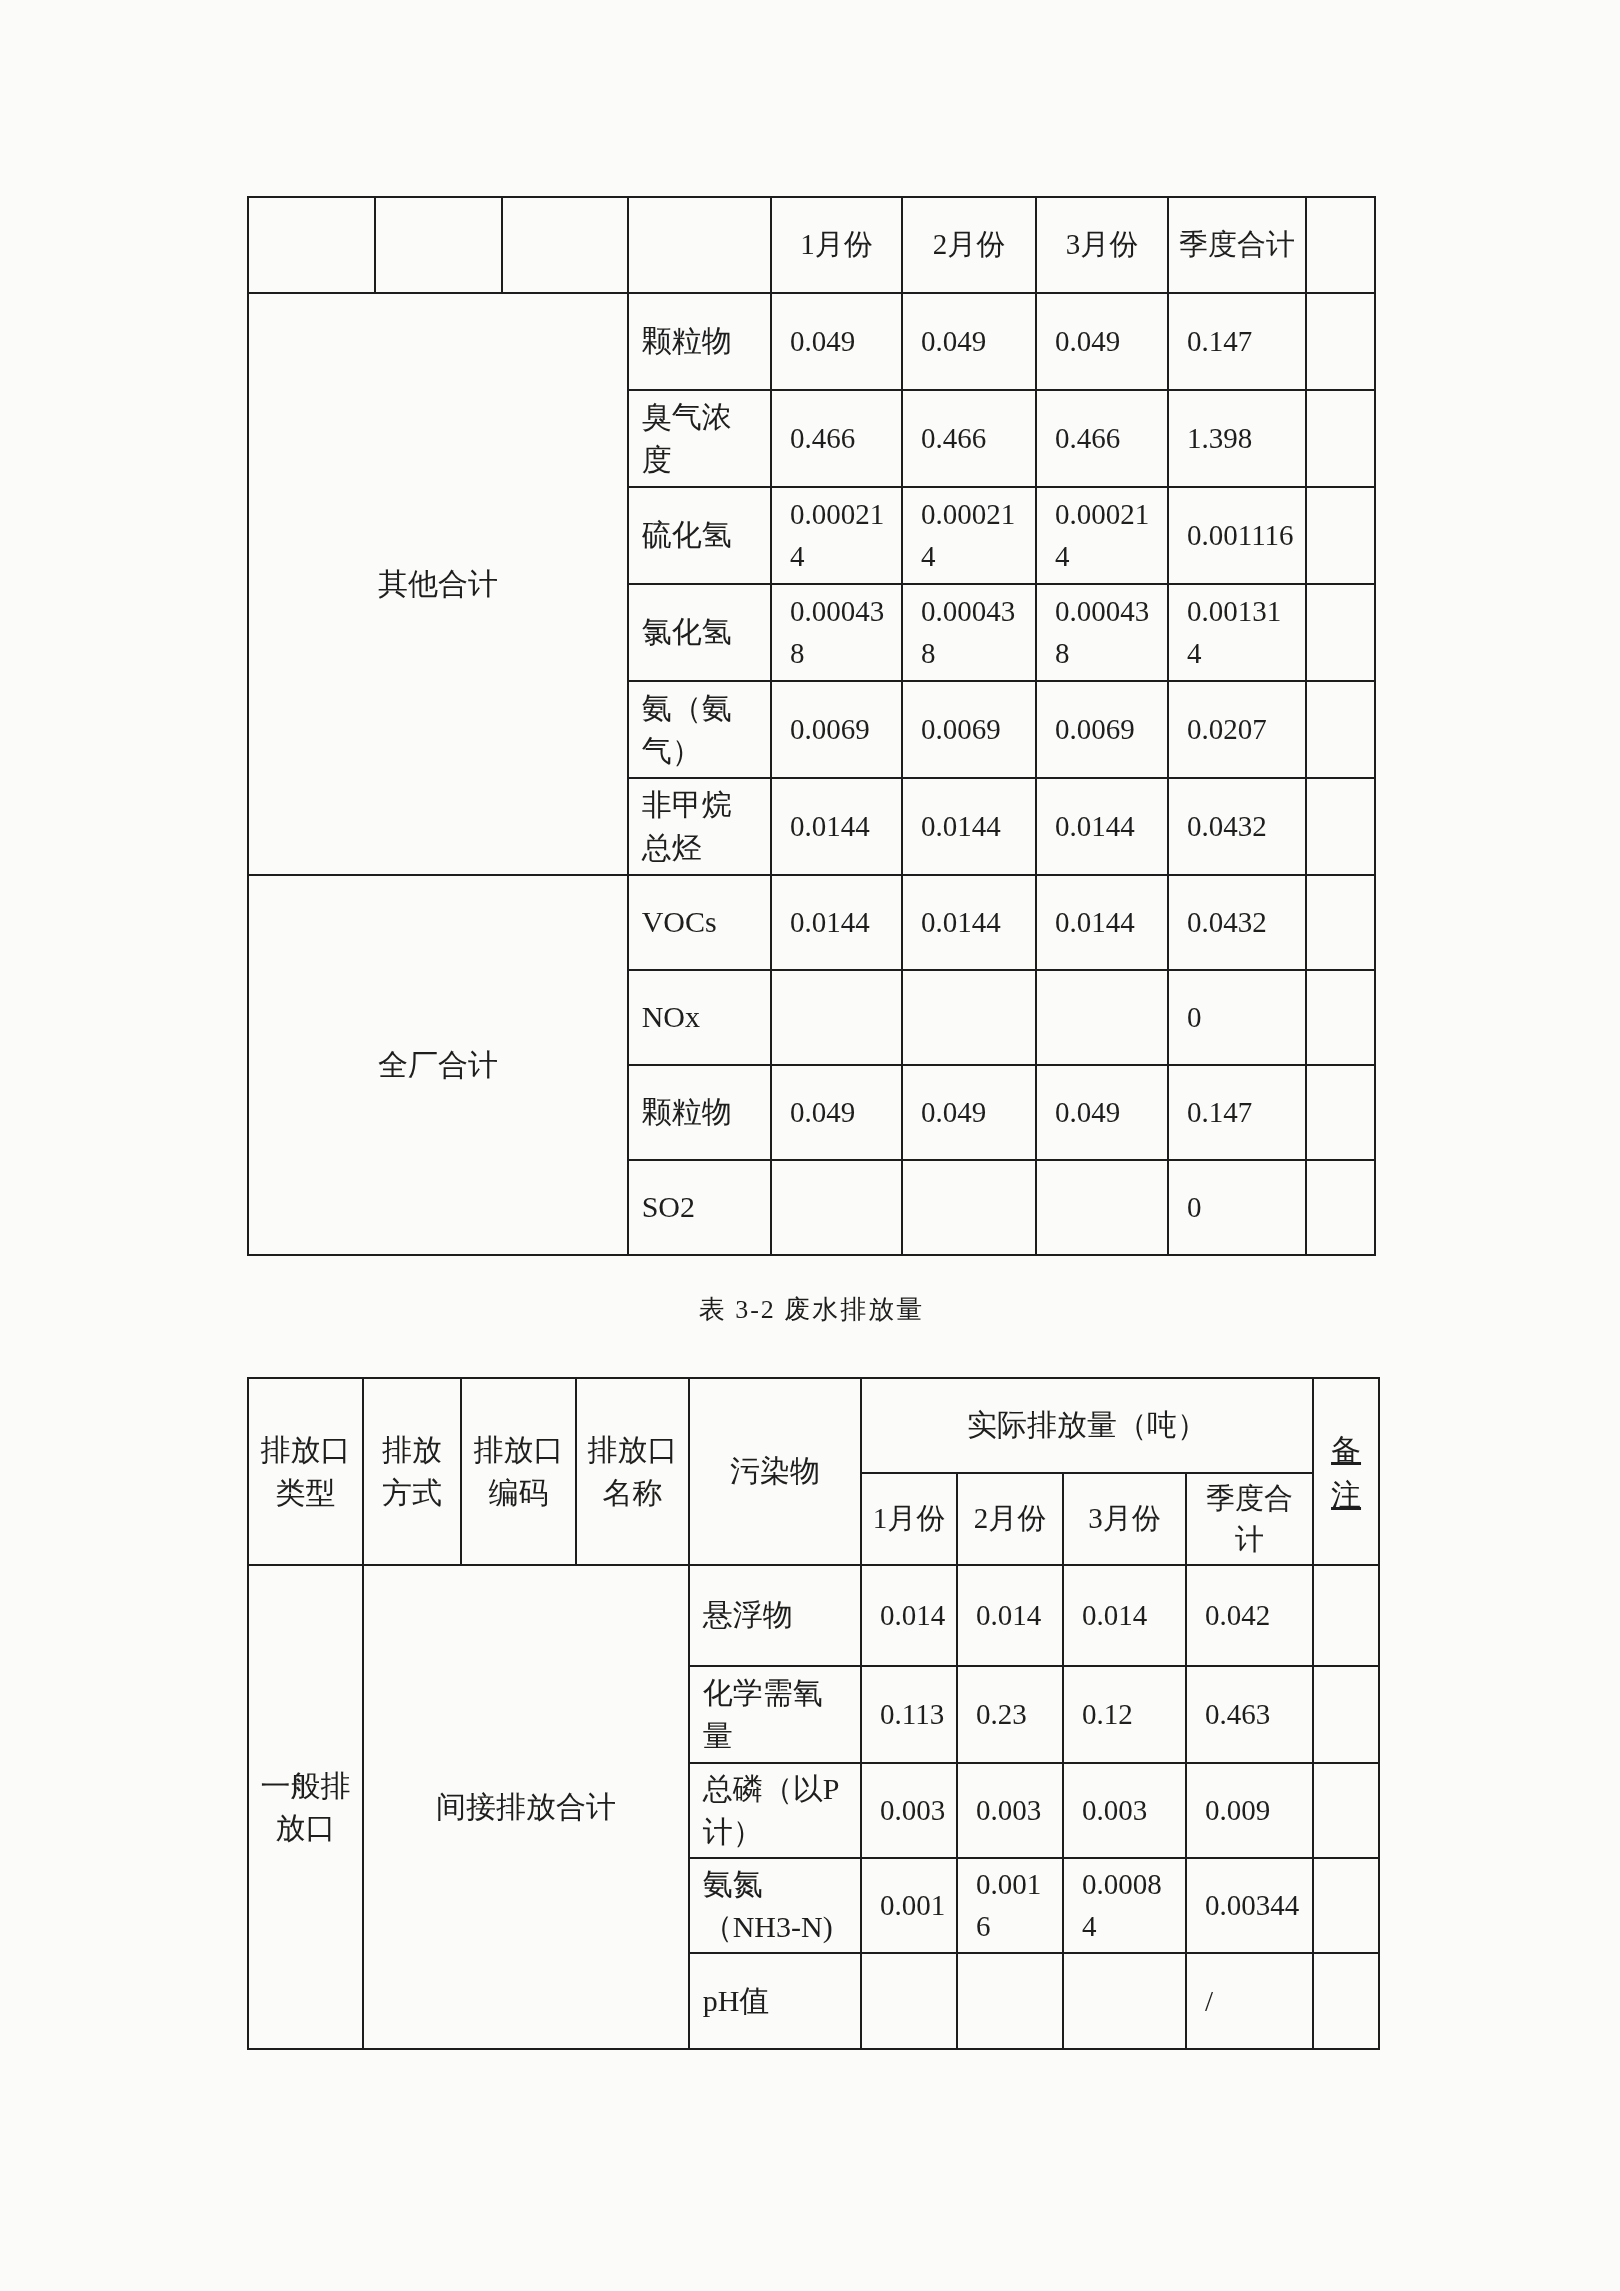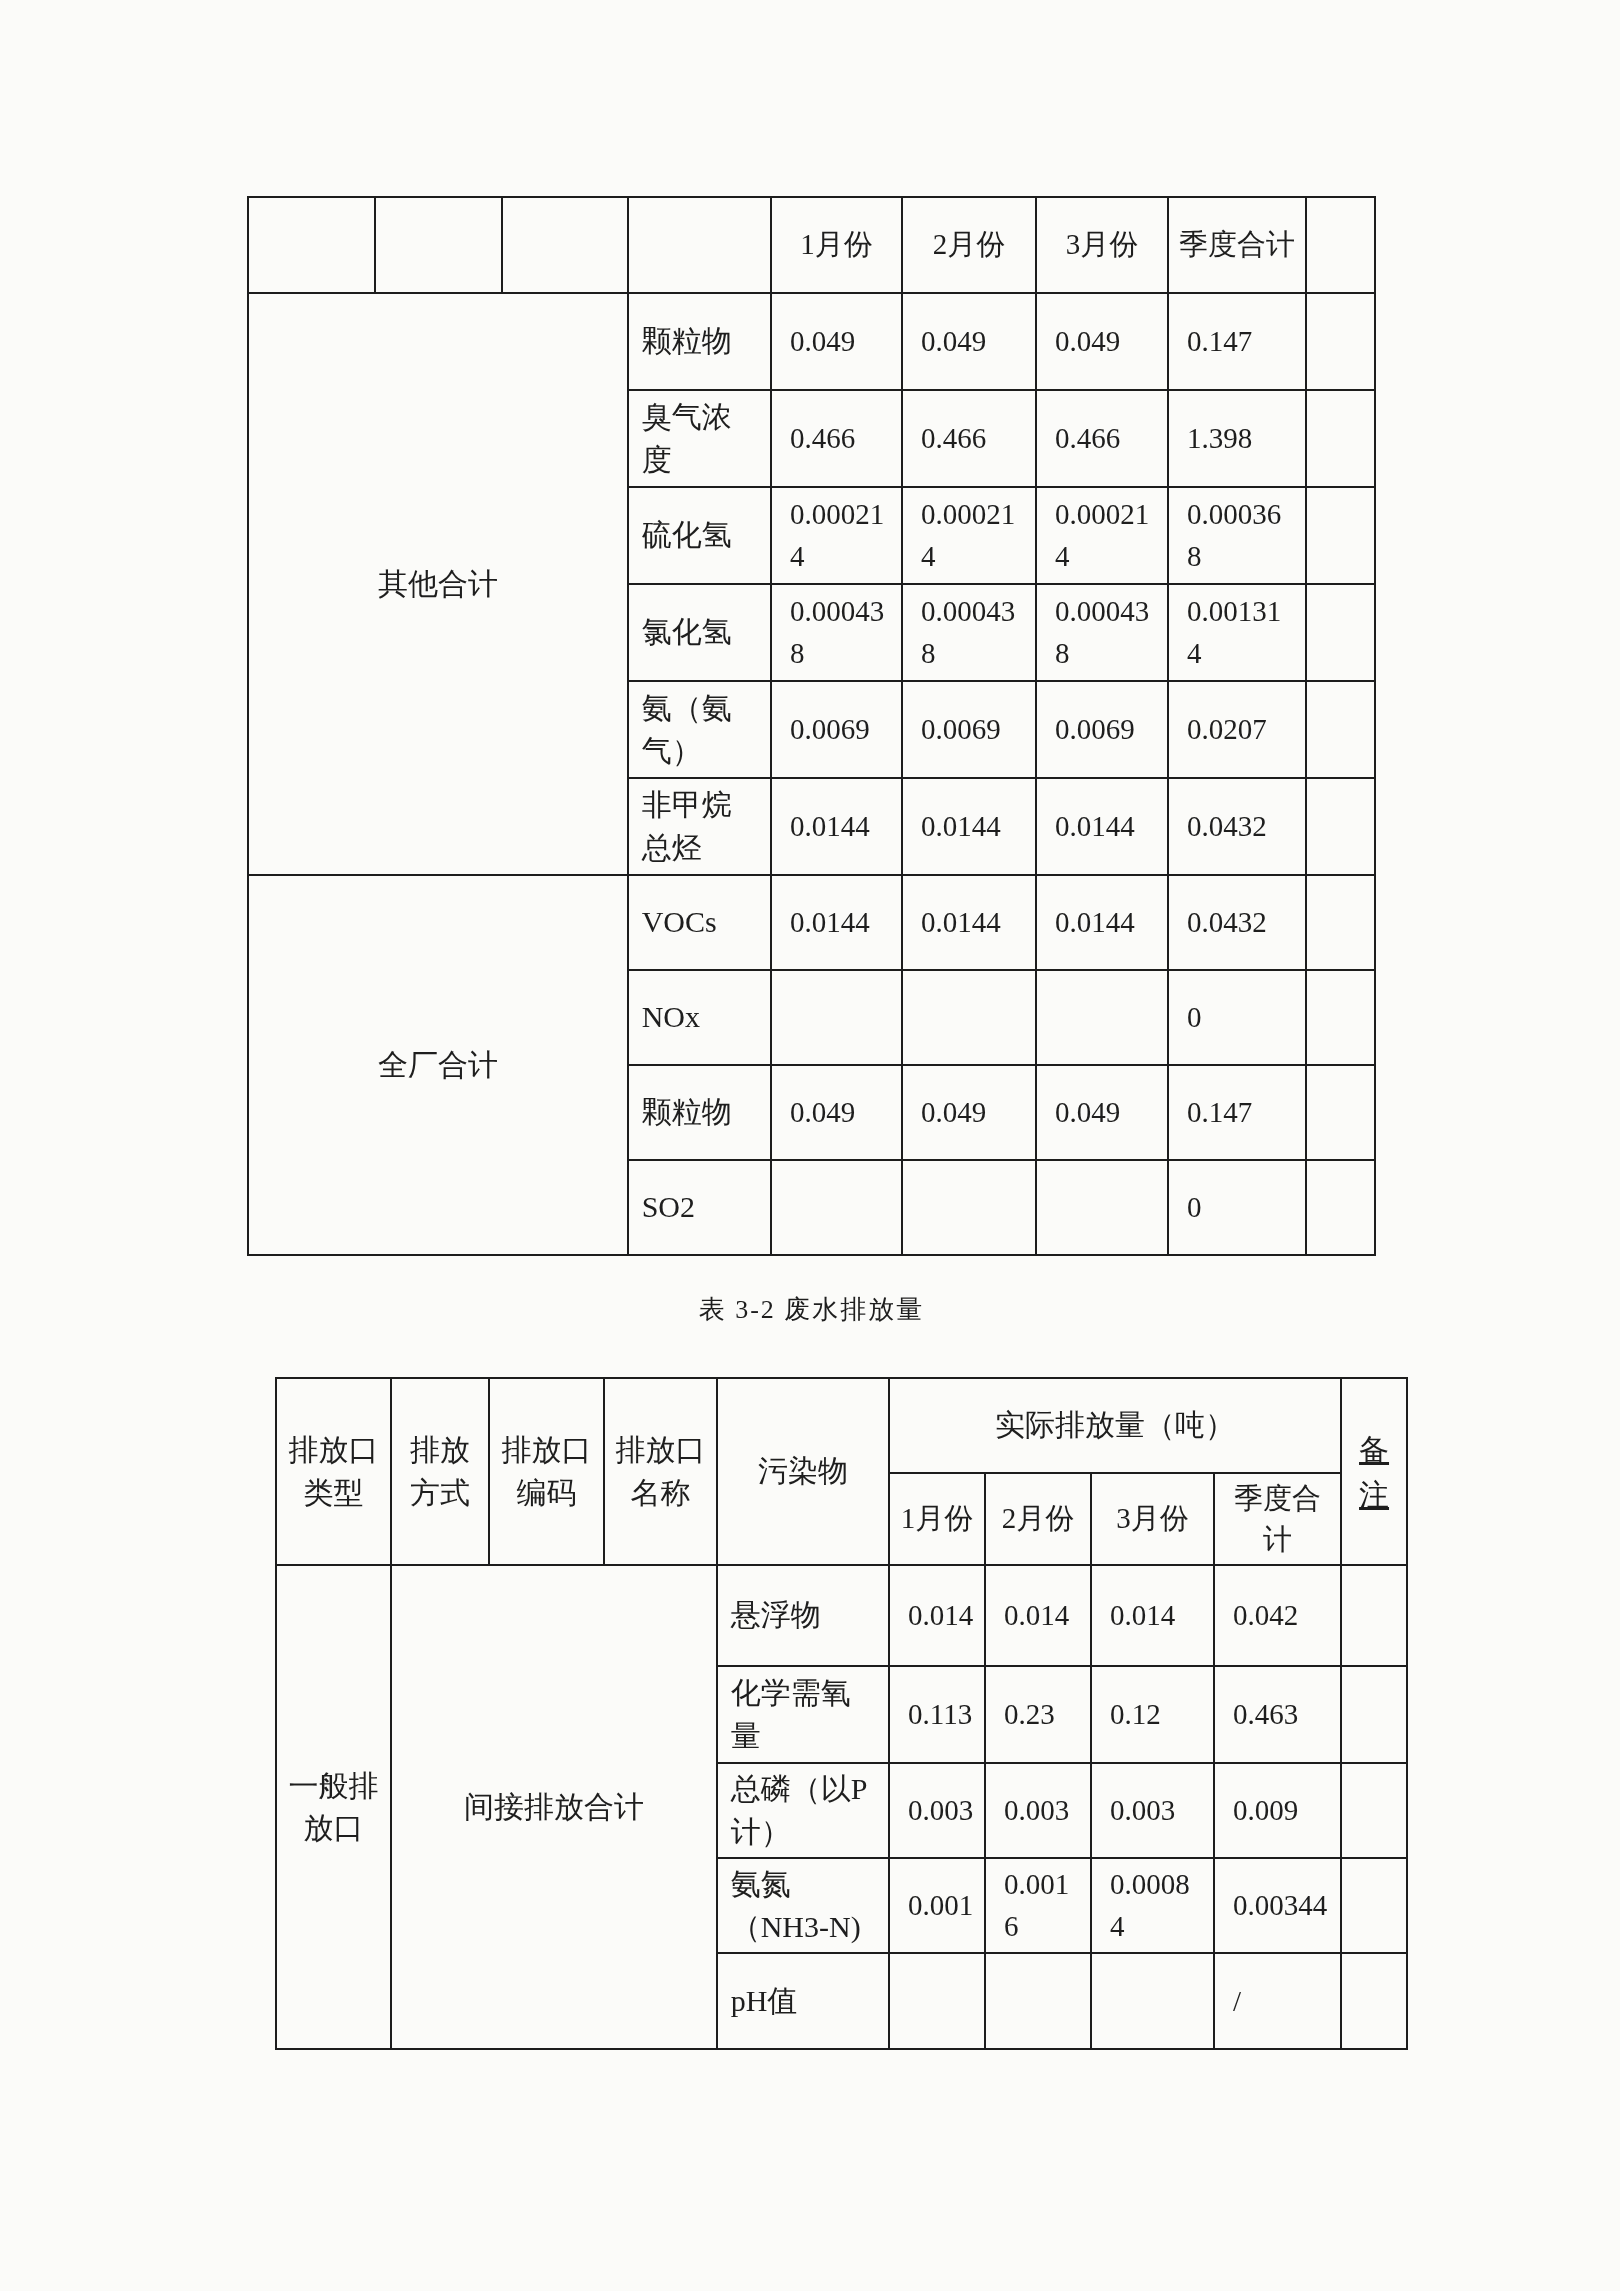--- a/index.html
+++ b/index.html
@@ -24,21 +24,21 @@
   #table1 tbody tr{height:97px;}
   #table1 tbody tr.sec1{height:95px;}
   #table1 td.month-header{text-align:center;padding:3.9px 3.9px;}
   #table1 td.group-cell{text-align:center;font-size:30px;}
   
   #caption2{
     position:absolute;left:247px;top:1292px;width:1129px;
     text-align:center;font-size:26px;letter-spacing:2px;
   }
   
-  #table2{left:247px;top:1377px;width:1129px;border:2.9px solid #161616;margin-left:28px;}
+  #table2{left:247px;top:1377px;width:1129px;border:2.9px solid #161616;}
   #table2 thead tr.h1{height:95px;}
   #table2 thead tr.h2{height:91px;}
   #table2 tbody tr:nth-child(1){height:101px;}
   #table2 tbody tr:nth-child(2){height:97px;}
   #table2 tbody tr:nth-child(3){height:94px;}
   #table2 tbody tr:nth-child(4){height:95px;}
   #table2 tbody tr:nth-child(5){height:96px;}
   #table2 td.col-header{text-align:center;font-size:30px;padding:3.9px 5.9px;}
   #table2 td.sub-header{text-align:center;font-size:29px;padding:3.9px 5.9px;}
   #table2 td.group-cell{text-align:center;font-size:30px;}
@@ -90,21 +90,21 @@
         <td class="value-cell">0.466</td>
         <td class="value-cell">0.466</td>
         <td class="value-cell">1.398</td>
         <td class="note-cell"></td>
       </tr>
       <tr class="sec0">
         <td class="pollutant-cell">硫化氢</td>
         <td class="value-cell">0.000214</td>
         <td class="value-cell">0.000214</td>
         <td class="value-cell">0.000214</td>
-        <td class="value-cell">0.000368</td>
+        <td class="value-cell">0.001116</td>
         <td class="note-cell"></td>
       </tr>
       <tr class="sec0">
         <td class="pollutant-cell">氯化氢</td>
         <td class="value-cell">0.000438</td>
         <td class="value-cell">0.000438</td>
         <td class="value-cell">0.000438</td>
         <td class="value-cell">0.001314</td>
         <td class="note-cell"></td>
       </tr>

